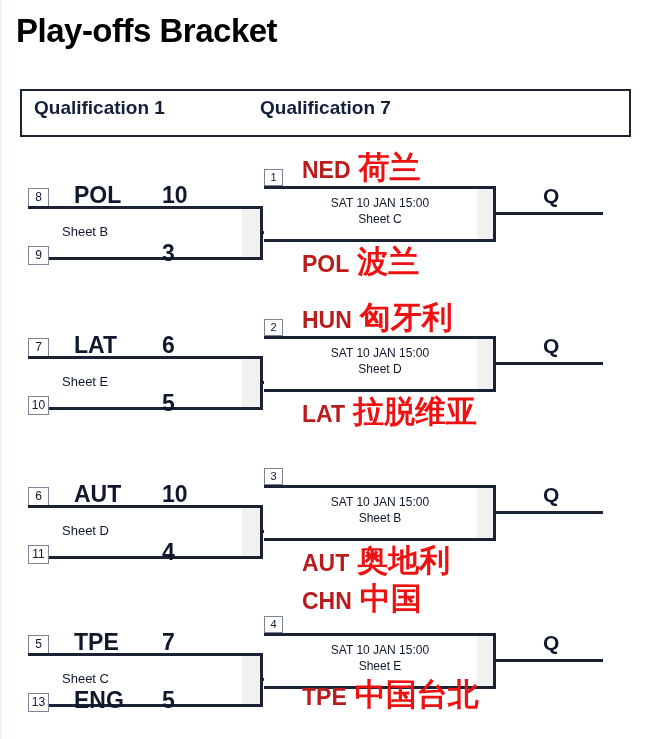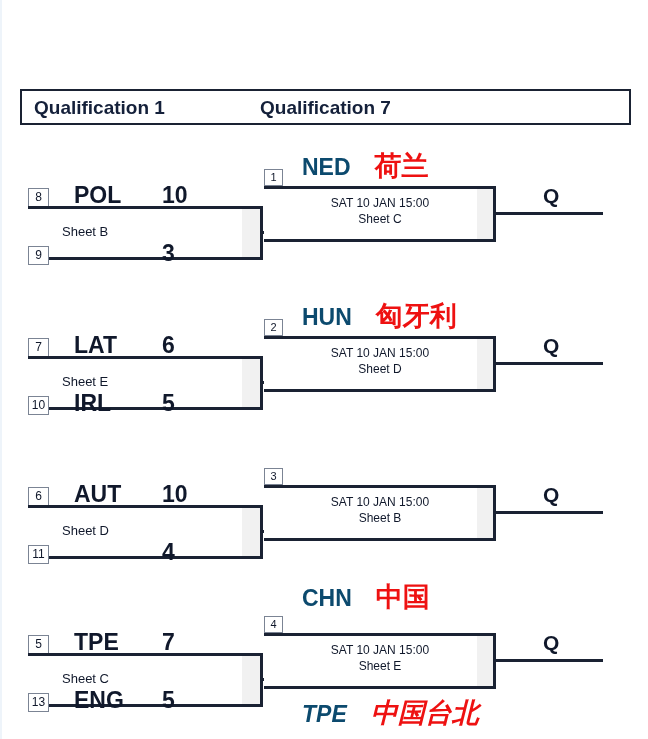--- a/index.html
+++ b/index.html
@@ -33,21 +33,21 @@
     letter-spacing: -0.5px;
     white-space: nowrap;
   }
 
   
   .qual-bar {
     position: absolute;
     left: 18px;
     top: 89px;
     width: 611px;
-    height: 36px;
+    height: 48px;
     border: 2px solid #1a2233;
     background: #ffffff;
     box-sizing: border-box;
   }
   .qual-label {
     position: absolute;
     top: 6px;
     font-size: 19px;
     font-weight: bold;
     color: #14203a;
@@ -199,29 +199,29 @@
   }
 
   .r-name {
     position: absolute;
     white-space: nowrap;
     line-height: 1;
   }
   .r-abbr {
     font-size: 23px;
     font-weight: bold;
-    color: #0c4a6e;
+    color: #b91c1c;
     vertical-align: baseline;
   }
   .r-cn {
-    font-size: 27px;
+    font-size: 31px;
     font-weight: bold;
     color: #ee1111;
     vertical-align: baseline;
-    margin-left: 24px;
+    margin-left: 8px;
     font-family: "DejaVu Sans", sans-serif;
   }
 
   
   .q-line {
     position: absolute;
     left: 491px;
     top: 212px;
     width: 110px;
     height: 3px;
@@ -234,20 +234,21 @@
     font-size: 21px;
     font-weight: bold;
     color: #10182b;
   }
 </style>
 </head>
 <body>
 
 <div class="page">
 
+  <div class="title">Play-offs Bracket</div>
 
   <div class="qual-bar">
     <div class="qual-label qual-1">Qualification 1</div>
     <div class="qual-label qual-2">Qualification 7</div>
   </div>
 
   <div id="groups">
       <div class="group" style="top: 0px;">
     <div class="l-seed l-seed-top">8</div>
     <div class="l-team l-team-top">POL</div>
@@ -267,51 +268,56 @@
     </div>
 
     <div class="r-num" style="top:169px;">1</div>
 
     <div class="r-box">
       <div class="r-box-shade"></div>
     </div>
     <div class="r-datetime" style="top:196px;">SAT 10 JAN 15:00</div>
     <div class="r-sheet" style="top:212px;">Sheet C</div>
 
+    <div class="r-name" style="left:300px; top:246px;">
+      <span class="r-abbr">POL</span><span class="r-cn">波兰</span>
+    </div>
 
     <div class="q-line"></div>
     <div class="q-label">Q</div>
   </div>
       <div class="group" style="top: 150px;">
     <div class="l-seed l-seed-top">7</div>
     <div class="l-team l-team-top">LAT</div>
     <div class="l-score l-score-top">6</div>
 
     <div class="l-box">
       <div class="l-box-shade"></div>
     </div>
     <div class="l-sheet">Sheet E</div>
     <div class="l-stub"></div>
 
     <div class="l-seed l-seed-bot">10</div>
-    <div class="l-team l-team-bot">IRL</div>
     <div class="l-score l-score-bot">5</div>
 
     <div class="r-name" style="left:300px; top:152px;">
       <span class="r-abbr">HUN</span><span class="r-cn">匈牙利</span>
     </div>
 
     <div class="r-num" style="top:169px;">2</div>
 
     <div class="r-box">
       <div class="r-box-shade"></div>
     </div>
     <div class="r-datetime" style="top:196px;">SAT 10 JAN 15:00</div>
     <div class="r-sheet" style="top:212px;">Sheet D</div>
 
+    <div class="r-name" style="left:300px; top:246px;">
+      <span class="r-abbr">LAT</span><span class="r-cn">拉脱维亚</span>
+    </div>
 
     <div class="q-line"></div>
     <div class="q-label">Q</div>
   </div>
       <div class="group" style="top: 299px;">
     <div class="l-seed l-seed-top">6</div>
     <div class="l-team l-team-top">AUT</div>
     <div class="l-score l-score-top">10</div>
 
     <div class="l-box">
@@ -325,20 +331,23 @@
 
 
     <div class="r-num" style="top:169px;">3</div>
 
     <div class="r-box">
       <div class="r-box-shade"></div>
     </div>
     <div class="r-datetime" style="top:196px;">SAT 10 JAN 15:00</div>
     <div class="r-sheet" style="top:212px;">Sheet B</div>
 
+    <div class="r-name" style="left:300px; top:246px;">
+      <span class="r-abbr">AUT</span><span class="r-cn">奥地利</span>
+    </div>
 
     <div class="q-line"></div>
     <div class="q-label">Q</div>
   </div>
       <div class="group" style="top: 447px;">
     <div class="l-seed l-seed-top">5</div>
     <div class="l-team l-team-top">TPE</div>
     <div class="l-score l-score-top">7</div>
 
     <div class="l-box">
@@ -356,21 +365,21 @@
     </div>
 
     <div class="r-num" style="top:169px;">4</div>
 
     <div class="r-box">
       <div class="r-box-shade"></div>
     </div>
     <div class="r-datetime" style="top:196px;">SAT 10 JAN 15:00</div>
     <div class="r-sheet" style="top:212px;">Sheet E</div>
 
-    <div class="r-name" style="left:300px; top:252px;font-style:italic;">
+    <div class="r-name" style="left:300px; top:232px;">
       <span class="r-abbr">TPE</span><span class="r-cn">中国台北</span>
     </div>
 
     <div class="q-line"></div>
     <div class="q-label">Q</div>
   </div>
     </div>
 
 </div>
 

